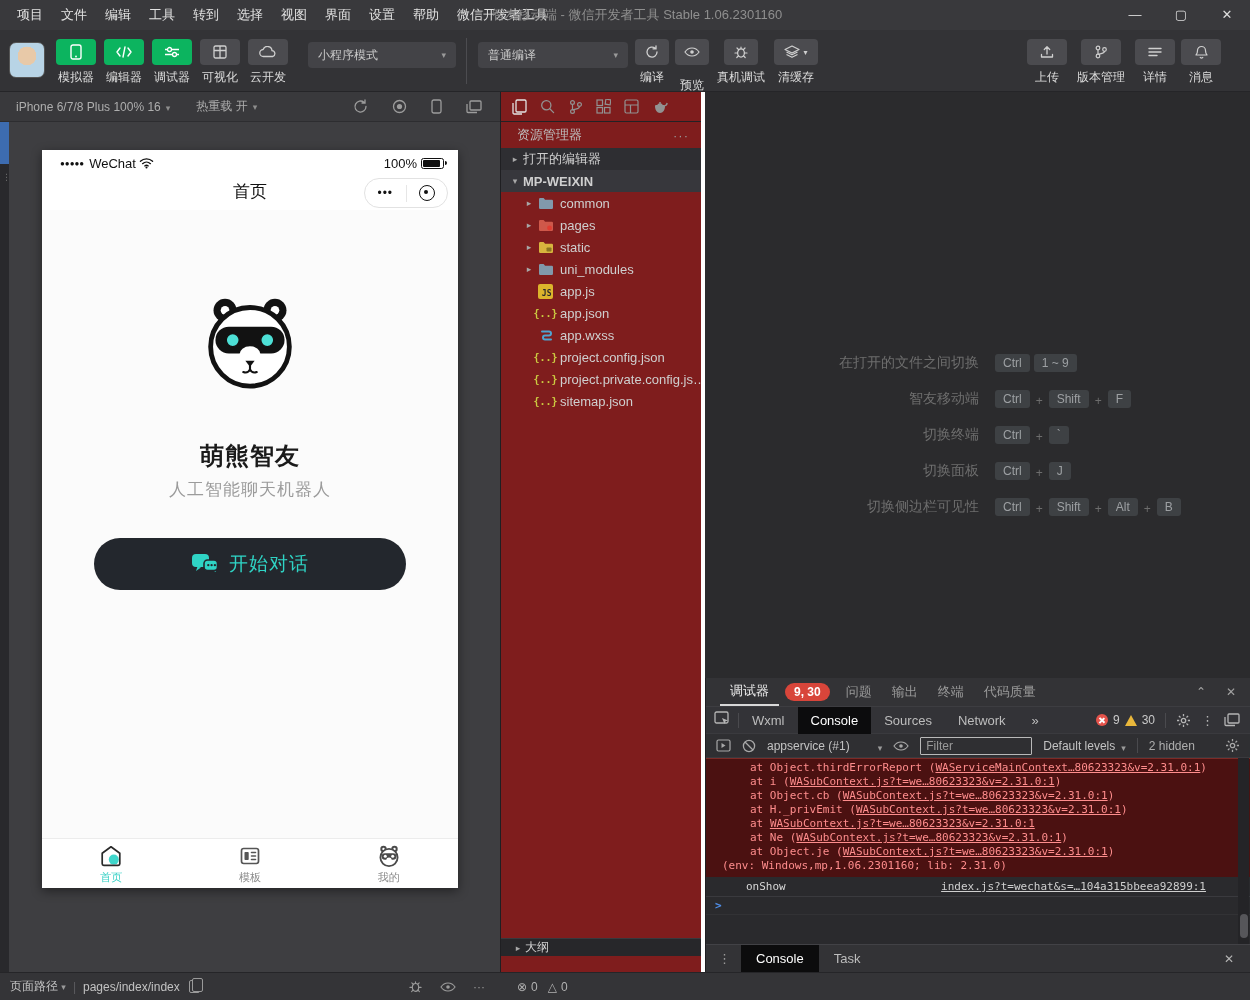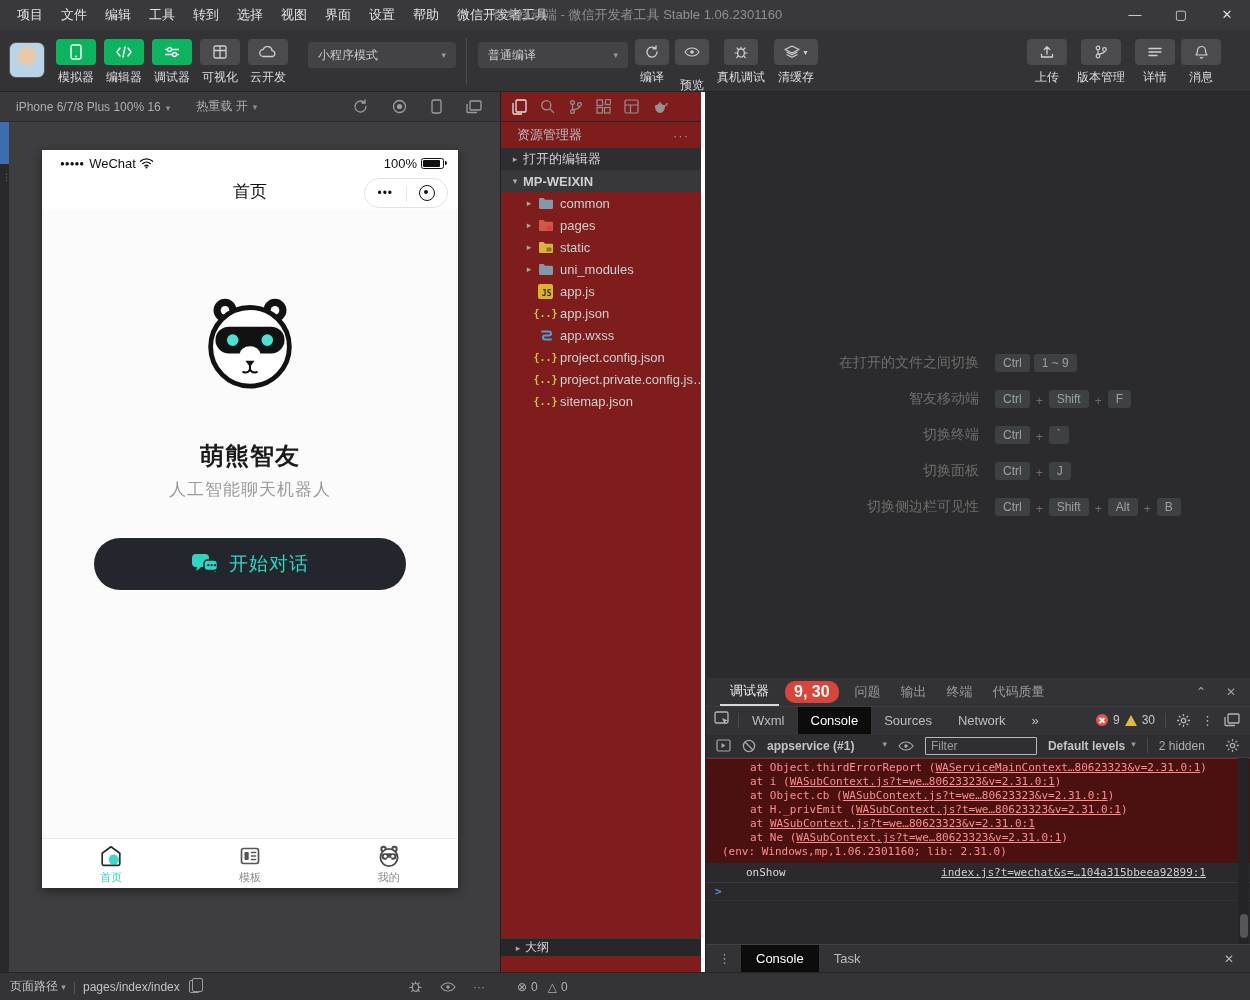--- a/index.html
+++ b/index.html
@@ -94,33 +94,33 @@
   .hint-row { display:flex; align-items:flex-end; height:22px; margin-bottom:14px;margin-top:10px; }
   .hint-label { width:274px; text-align:right; color:#6d6d6d; font-size:14px; margin-right:14px; flex:none; }
   .kbd { background:#3e4144; border-radius:3px; padding:2px 8px; font-size:12px; color:#9da0a3; margin:0 2px; }
   .plus { color:#6d6d6d; font-size:12px; margin:0 4px; }
 
   
   #debugpanel { left:705px; top:678px; width:545px; height:294px; background:#2e2e31; border-left:1px solid #1f1f22; }
   .dbg-tabs { height:28px; display:flex; align-items:center; font-size:13px; color:#9a9a9a; padding:0 14px; gap:0; background:#333336; }
   .dbg-tab { padding:0 10px; line-height:26px; }
   .dbg-tab.active { color:#ececec; border-bottom:2px solid #d8d8d8; }
-  .badge-pill { background:#d8453a; color:#fff; font-size:16px; font-weight:bold; border-radius:10px; padding:2px 9px; margin:0 6px; }
+  .badge-pill { background:#d8453a; color:#fff; font-size:12px; font-weight:bold; border-radius:10px; padding:2px 9px; margin:0 6px; }
   .dbg-winbtns { margin-left:auto; display:flex; gap:20px; color:#a2a2a2; font-size:12px; }
   .devtools-row { height:27px; background:#333337; border-top:1px solid #3d3d41; display:flex; align-items:center; font-size:13px; color:#bdbdbd; }
   .dt-tab { padding:0 13px; line-height:27px; height:27px; }
   .dt-tab.active { background:#0c0c0d; color:#fff; }
   .vsep { width:1px; height:15px; background:#4a4a4e; }
   .count-group { display:flex; align-items:center; gap:5px; margin-left:auto; color:#c9c9c9; font-size:12px; }
   .err-dot { width:12px; height:12px; border-radius:50%; background:#e5534b; position:relative; }
   .err-dot::before,.err-dot::after { content:""; position:absolute; left:5.2px; top:2.6px; width:1.6px; height:6.8px; background:#fff; }
   .err-dot::before { transform:rotate(45deg); } .err-dot::after { transform:rotate(-45deg); }
   .warn-tri { width:0; height:0; border-left:6.5px solid transparent; border-right:6.5px solid transparent; border-bottom:11px solid #e9b73b; position:relative; }
   .console-toolbar { height:25px; background:#2f2f32; border-top:1px solid #3a3a3e; border-bottom:1px solid #3a3a3e; display:flex; align-items:center; font-size:12px; color:#aeaeae; padding:0 10px; gap:11px; }
-  .ctx-select { display:flex; align-items:flex-start; gap:28px; color:#c3c3c3;font-weight:bold; }
+  .ctx-select { display:flex; align-items:flex-end; gap:28px; color:#c3c3c3; }
   .filter-input { width:112px; height:18px; background:transparent; border:1px solid #b9b9b9; color:#ddd; font-size:12px; padding:0 5px; border-radius:1px; font-family:inherit; outline:none; }
   .filter-input::placeholder { color:#9a9a9a; }
   .console-output { position:relative; height:186px; background:#2a2a2d; font-family:"DejaVu Sans Mono",monospace; font-size:11px; overflow:hidden; }
   .error-block { background:#4b1111; border-top:1px solid #7c2b27; padding:2px 0 4px; color:#ff8d8d; }
   .stack-line { height:14px; line-height:14px; padding-left:44px; white-space:nowrap; }
   .env-line { height:14px; line-height:14px; padding-left:16px; white-space:nowrap; }
   .stk-link { text-decoration:underline; }
   .onshow-row { height:20px; line-height:20px; display:flex; padding:0 44px 0 40px; color:#d8d8d8; border-bottom:1px solid #3a3a3e; background:#2a2a2d; }
   .onshow-link { margin-left:auto; text-decoration:underline; color:#cfcfcf; }
   .prompt-row { height:18px; line-height:18px; padding-left:9px; color:#4f8ee8; font-weight:bold; border-bottom:1px solid #323235; }
@@ -668,20 +668,21 @@
   </div>
 
   <div class="console-output">
     <div class="error-block">
       <div class="stack-line"><span>at Object.thirdErrorReport (</span><span class="stk-link">WAServiceMainContext…80623323&amp;v=2.31.0:1</span><span>)</span></div>
       <div class="stack-line"><span>at i (</span><span class="stk-link">WASubContext.js?t=we…80623323&amp;v=2.31.0:1</span><span>)</span></div>
       <div class="stack-line"><span>at Object.cb (</span><span class="stk-link">WASubContext.js?t=we…80623323&amp;v=2.31.0:1</span><span>)</span></div>
       <div class="stack-line"><span>at H._privEmit (</span><span class="stk-link">WASubContext.js?t=we…80623323&amp;v=2.31.0:1</span><span>)</span></div>
       <div class="stack-line"><span>at </span><span class="stk-link">WASubContext.js?t=we…80623323&amp;v=2.31.0:1</span><span></span></div>
       <div class="stack-line"><span>at Ne (</span><span class="stk-link">WASubContext.js?t=we…80623323&amp;v=2.31.0:1</span><span>)</span></div>
+      <div class="stack-line"><span>at Object.je (</span><span class="stk-link">WASubContext.js?t=we…80623323&amp;v=2.31.0:1</span><span>)</span></div>
       <div class="env-line">(env: Windows,mp,1.06.2301160; lib: 2.31.0)</div>
     </div>
     <div class="onshow-row">
       <span>onShow</span>
       <span class="onshow-link">index.js?t=wechat&amp;s=…104a315bbeea92899:1</span>
     </div>
     <div class="prompt-row">&gt;</div>
     <div class="out-scroll">
         <div class="out-thumb"></div>
       </div>

